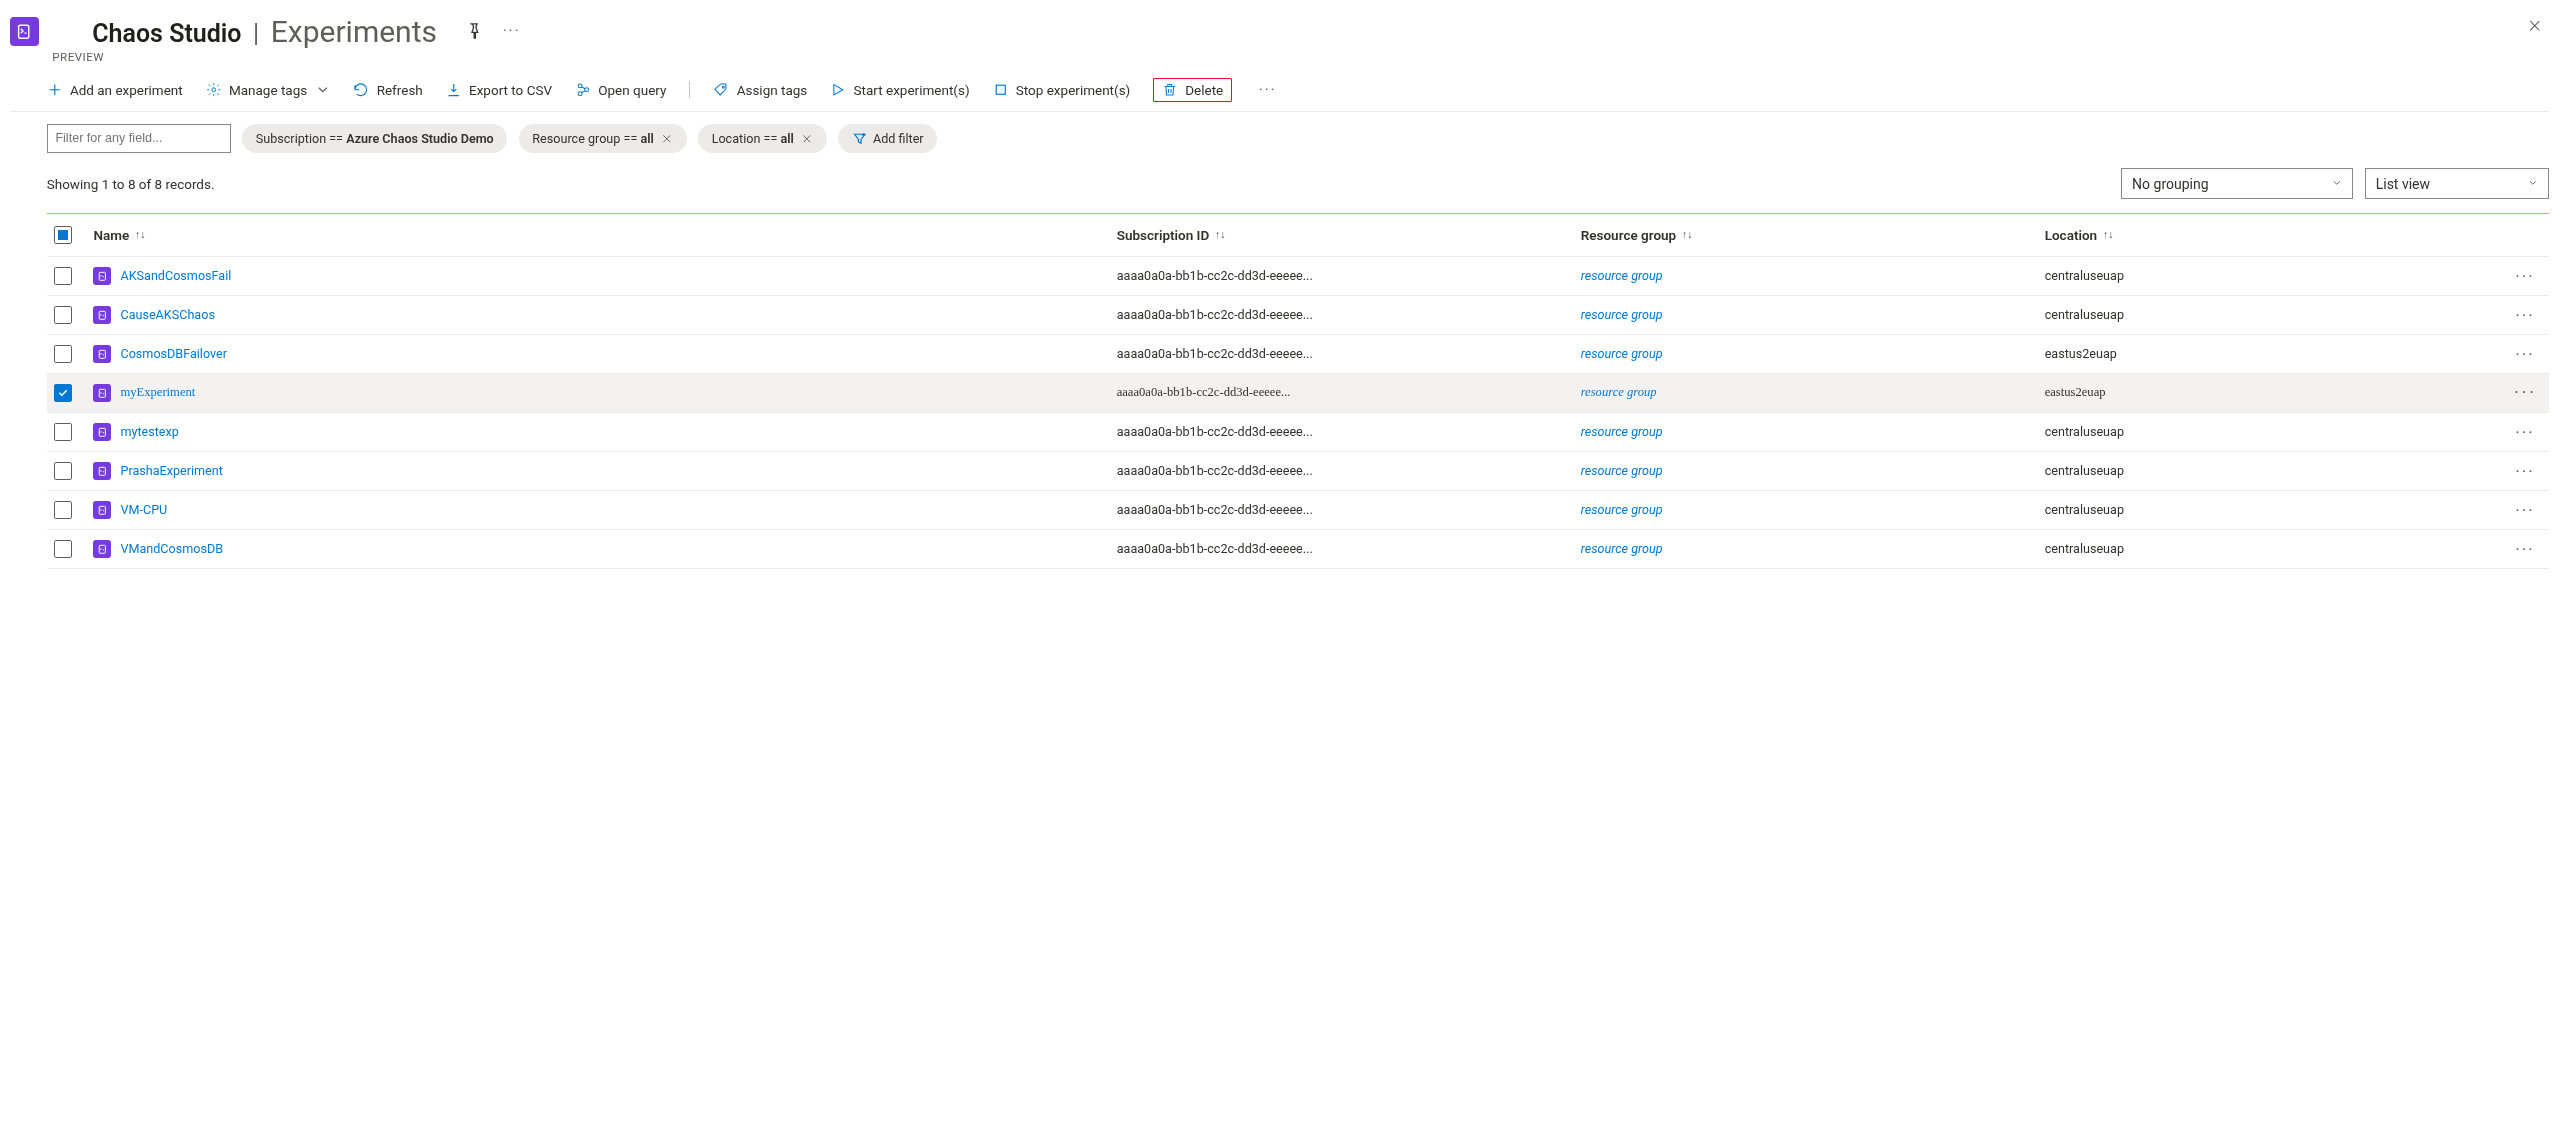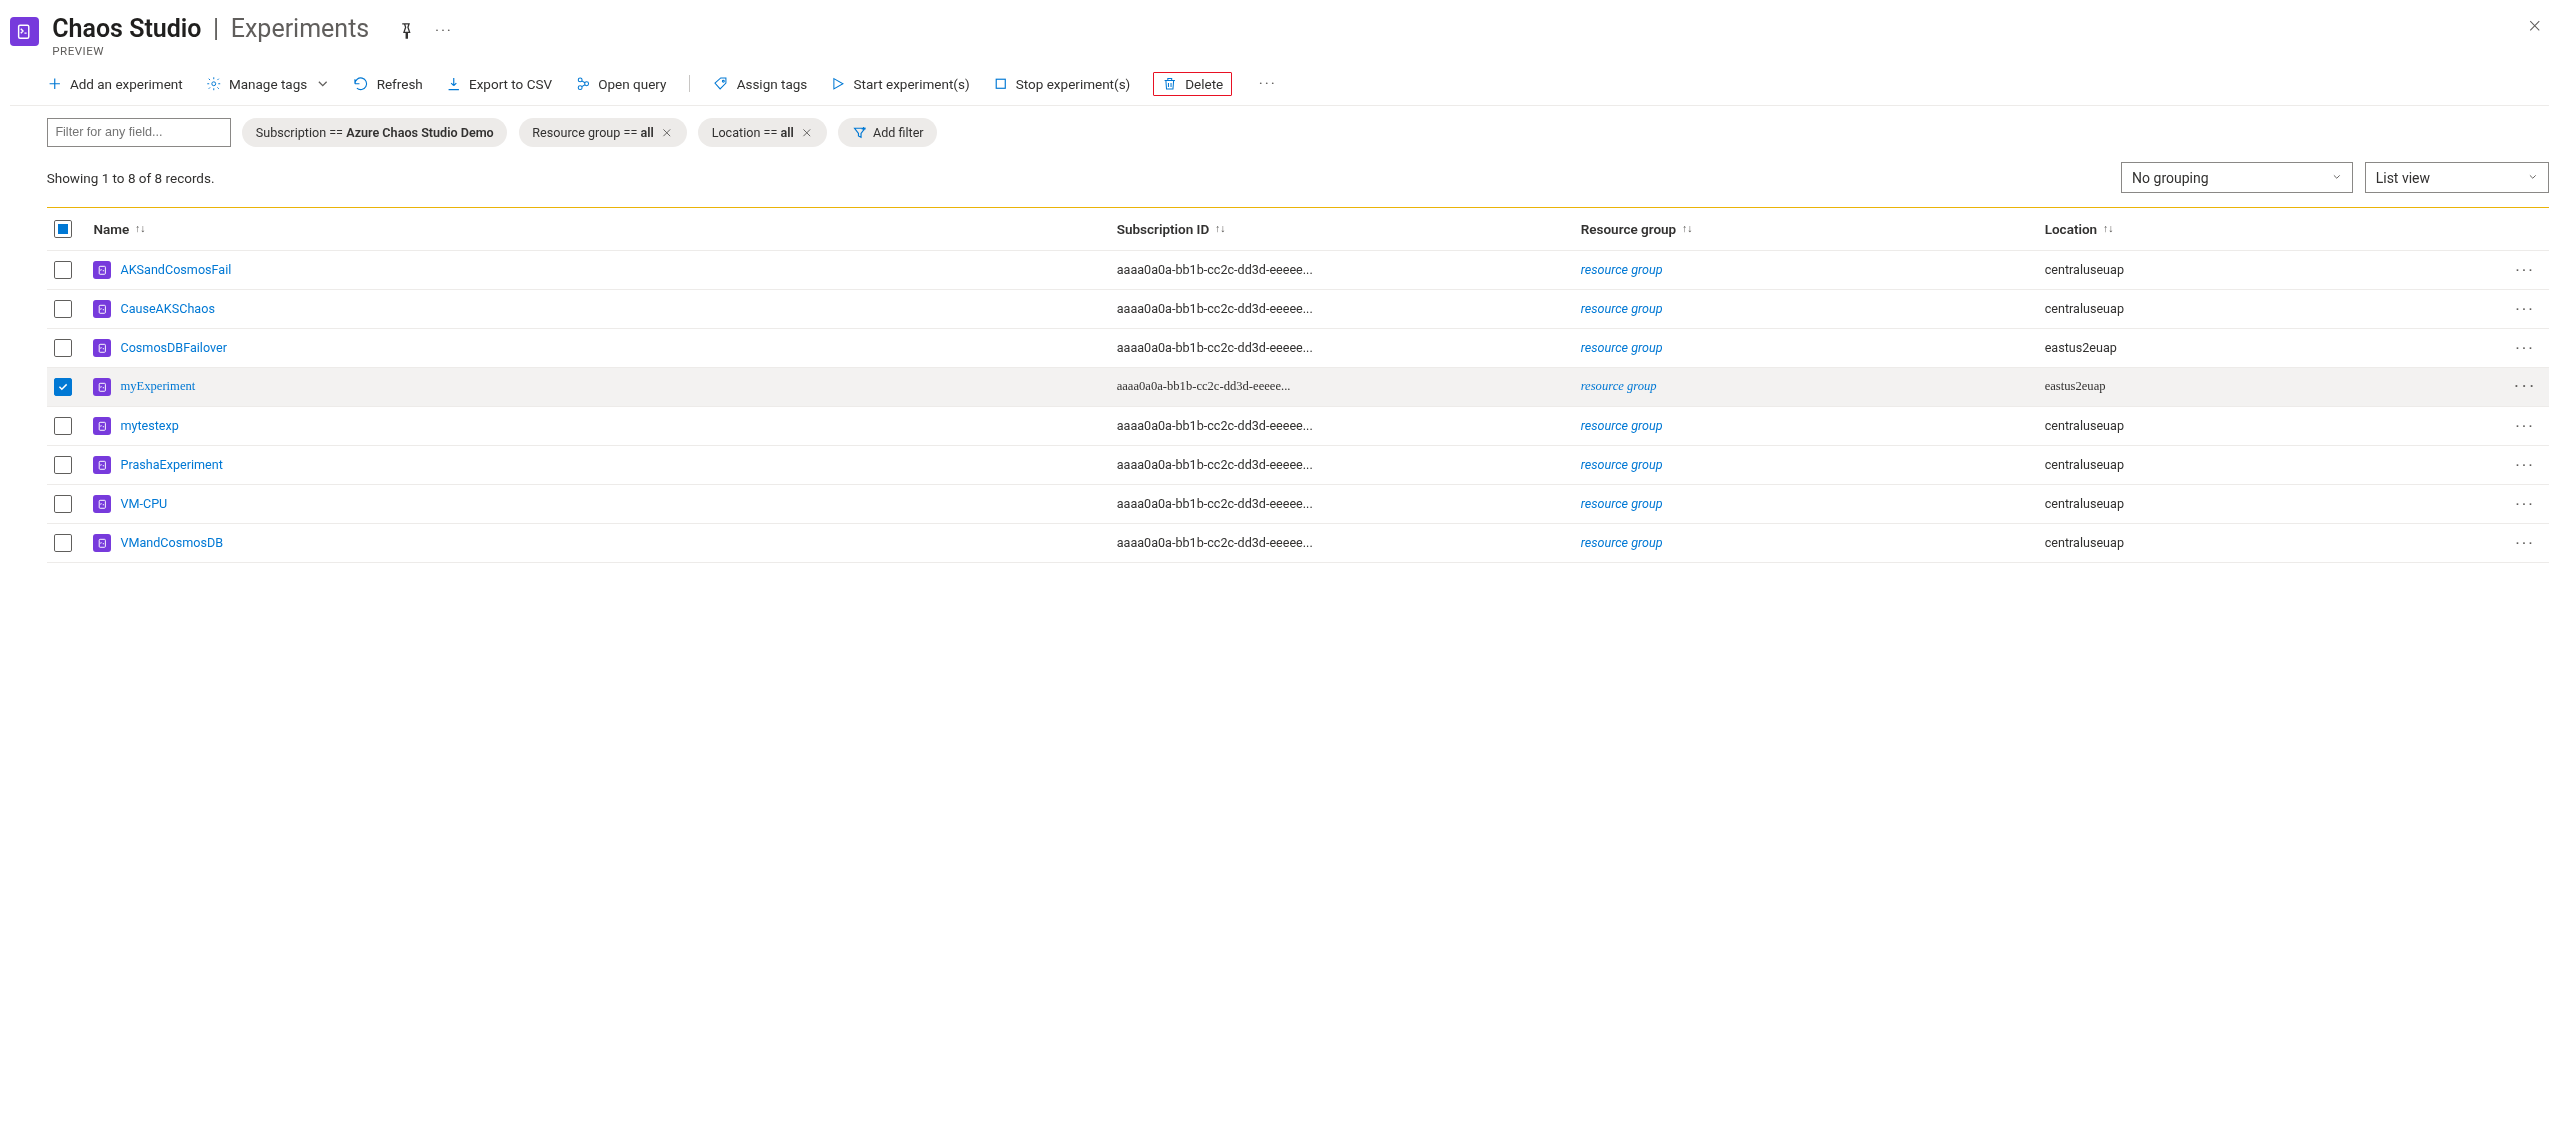--- a/index.html
+++ b/index.html
@@ -23,23 +23,23 @@
     width: 29px; height: 29px;
     background: #773adc;
     border-radius: 3.9px;
     display:flex; align-items:center; justify-content:center;
     flex-shrink:0;
     margin-top:3.9px;
   }
   .service-icon svg { width: 17.4px; height: 17.4px; }
   .title-block { flex: 0 0 auto; }
   .title-line { display:flex; align-items:baseline; gap:9.7px; }
-  .title-main { font-size: 25px; font-weight:600; color:#201f1e; }
+  .title-main { font-size: 25px; font-weight:600; color:#201f1e;margin-left:40px; }
   .title-sep  { font-size: 25px; font-weight:400; color:#605e5c; margin:0 1.9px;}
-  .title-sub  { font-size: 25px; font-weight:400; color:#605e5c; }
+  .title-sub  { font-size: 30px; font-weight:400; color:#605e5c; }
   .preview-tag { font-size:11.6px; color:#605e5c; letter-spacing:0.5px; margin-top:1.9px;}
   .title-actions { display:flex; align-items:center; gap:15.5px; margin-left:13.5px; margin-top:7.7px;}
   .close-btn {
     position:absolute; right:29px; top:13.5px;
     cursor:pointer; color:#605e5c;
     width:25px;height:25px;display:flex;align-items:center;justify-content:center;
   }
   .close-btn svg { width:15.5px;height:15.5px; }
   .icon-btn {
     cursor:pointer; color:#323130;

